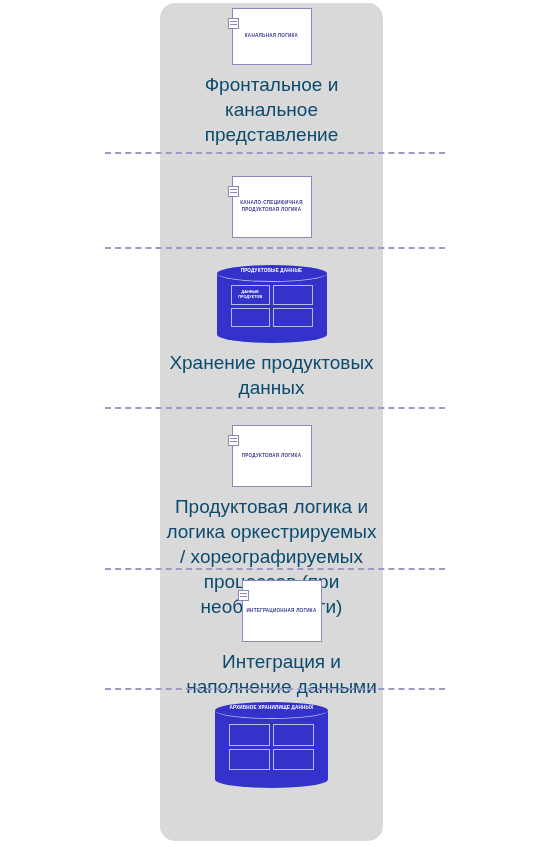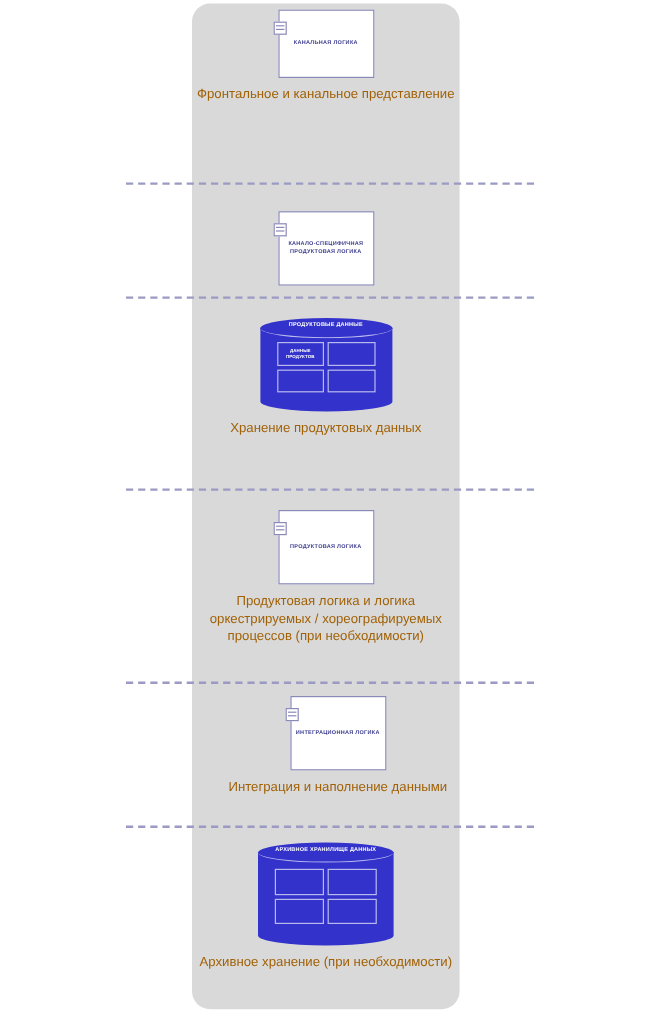--- a/index.html
+++ b/index.html
@@ -161,23 +161,23 @@
     line-height: 1.35;
     font-weight: bold;
     color: #ffffff;
     text-align: center;
     letter-spacing: 0.1px;
   }
 
   
   .caption {
     margin-top: 7px;
-    font-size: 11px;
+    font-size: 19px;
     line-height: 1.32;
-    color: #a16207;
+    color: #0c4a6e;
     text-align: center;
     padding: 0 4px;
   }
 </style>
 </head>
 <body>
 
 <div id="layer-panel"></div>
 
 <div id="stack">
@@ -261,16 +261,15 @@
           <span class="cell-label"></span>
         </div>
         <div class="cyl-cell">
           <span class="cell-label"></span>
         </div>
         <div class="cyl-cell">
           <span class="cell-label"></span>
         </div>
       </div>
     </div>
-    <div class="caption">Архивное хранение (при необходимости)</div>
   </div>
 
 </div>
 
 </body></html>

